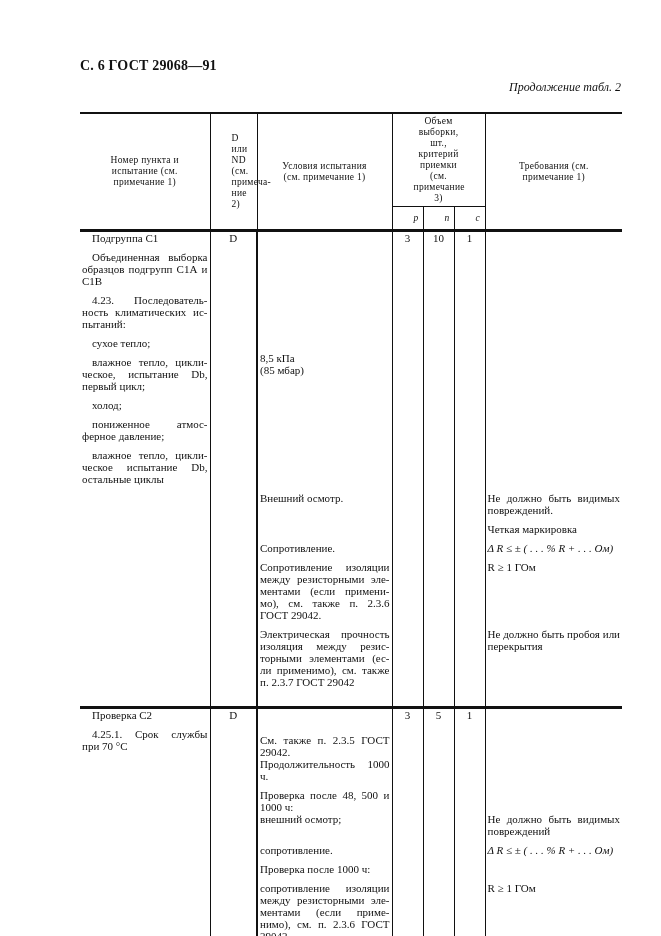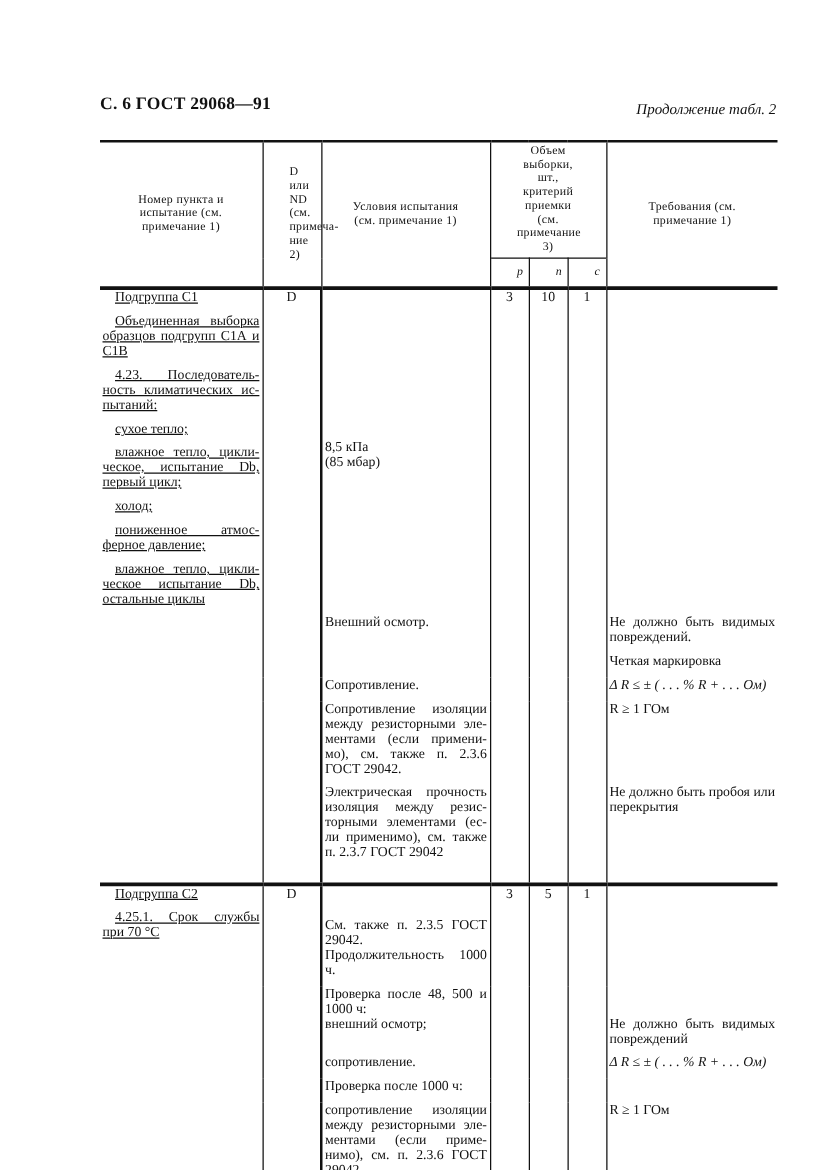--- a/index.html
+++ b/index.html
@@ -1,32 +1,32 @@
 <!DOCTYPE html>
 <html><head>
 <meta charset="utf-8">
 <style>
   html, body { margin:0; padding:0; background:#ffffff; }
   body { width:661px; height:936px; position:relative; font-family:"Liberation Serif", serif; color:#111; overflow:hidden; }
-  .page-header { position:absolute; left:80px; top:76px; font-size:14px; font-weight:bold; letter-spacing:0.2px; }
+  .page-header { position:absolute; left:80px; top:58px; font-size:14px; font-weight:bold; letter-spacing:0.2px; }
   .continuation { position:absolute; right:40px; top:80px; font-size:12px; font-style:italic; }
   table.gost { position:absolute; left:80px; top:112px; width:542px; border-collapse:collapse; table-layout:fixed; font-size:11px; line-height:12px; }
   table.gost col.c1 { width:130px; } table.gost col.c2 { width:47px; } table.gost col.c3 { width:135px; }
   table.gost col.c4 { width:31px; } table.gost col.c5 { width:31px; } table.gost col.c6 { width:31px; } table.gost col.c7 { width:137px; }
   table.gost th { font-weight:normal; font-size:9.5px; line-height:11px; text-align:center; vertical-align:middle; border-left:1px solid #111; border-right:1px solid #111; padding:2px 21px; letter-spacing:0.3px; }
   table.gost thead tr:first-child th { border-top:2px solid #111; }
   table.gost thead tr:last-child th, table.gost thead th.rowspan { border-bottom:3px solid #111; }
   table.gost th.sub { border-top:1px solid #111; font-style:italic; height:18px; }
   table.gost td { vertical-align:top; border-left:1px solid #111; border-right:1px solid #111; padding:0 2px; }
   table.gost td.cond { border-left:2px solid #111; }
   table.gost tr.group-sep td { border-top:3px solid #111; }
   table.gost tr:first-child th:first-child, table.gost td:first-child { border-left:none; }
   table.gost th:last-child, table.gost td:last-child { border-right:none;margin-left:44px; }
   .p { margin:0 0 7px 0; text-align:justify; }
-  .ind { text-indent:10px;text-decoration:underline; }
+  .ind { text-indent:10px; }
   .center { text-align:center; }
   .pad-top { padding-top:4px; }
   .it { font-style:italic; }
 </style>
 </head>
 <body>
 
 <div class="page-header">С. 6 ГОСТ 29068—91</div>
 <div class="continuation">Продолжение табл. 2</div>
 
@@ -126,21 +126,21 @@
       <td></td>
         <td></td>
         <td></td>
       <td>
           <div class="p">Не должно быть пробоя или перекрытия</div>
         </td>
     </tr>
 
     <tr class="group-sep">
       <td class="pad-top">
-        <div class="p ind">Подгруппа С2</div>
+        <div class="p ind">Проверка С2</div>
         <div class="p ind">4.25.1. Срок службы при 70 °С</div>
       </td>
       <td class="center pad-top">D</td>
       <td class="cond" style="padding-top:25px">
         <div class="p" style="white-space:pre-line">См. также п. 2.3.5 ГОСТ 29042.
 Продолжительность 1000 ч.</div>
       </td>
       <td class="center pad-top">3</td>
       <td class="center pad-top">5</td>
       <td class="center pad-top">1</td>

